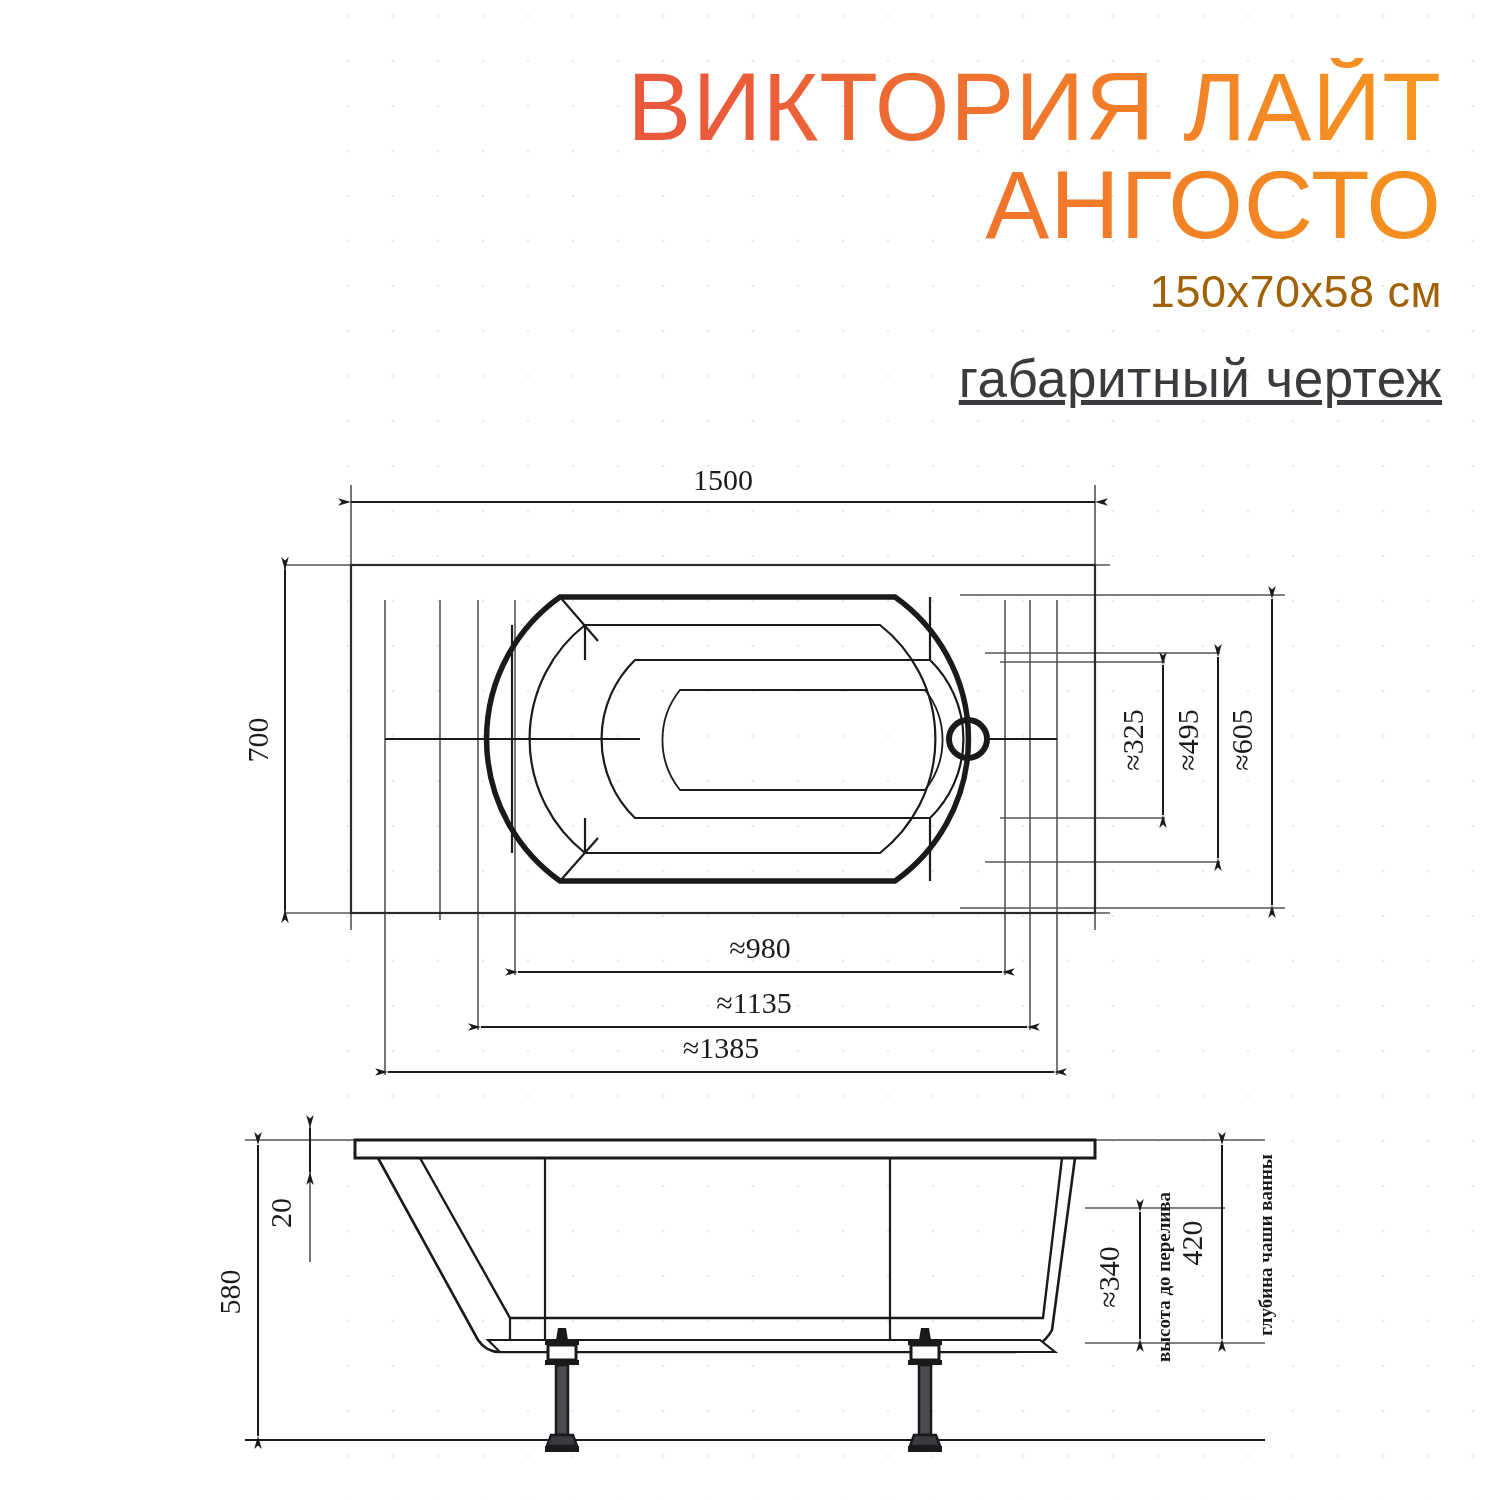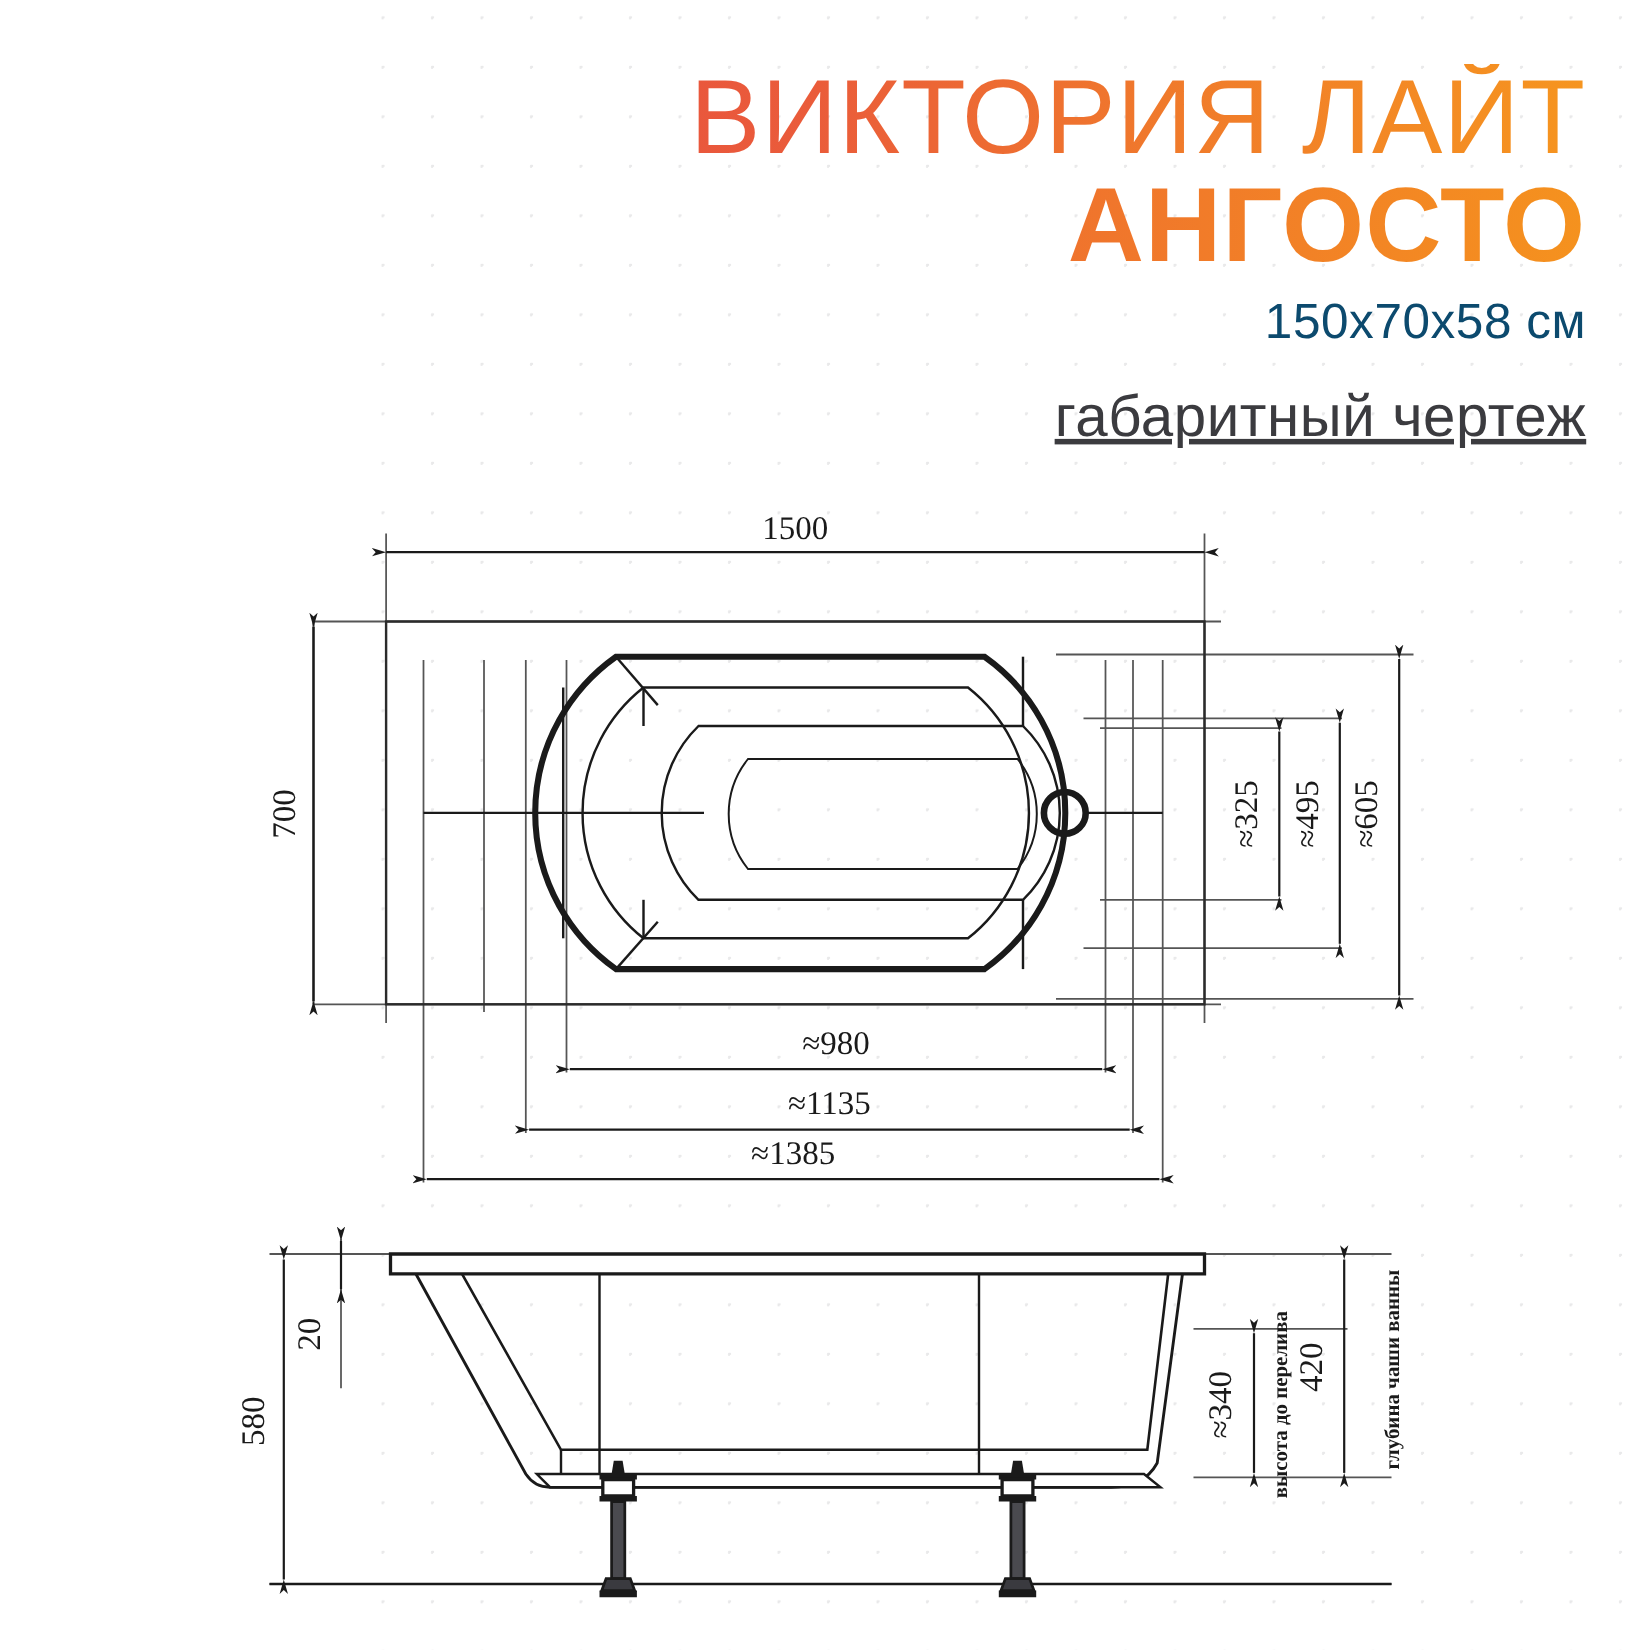--- a/index.html
+++ b/index.html
@@ -49,34 +49,34 @@
     margin-top:10px;
     white-space:nowrap;
     background:linear-gradient(90deg,#e8503f 0%,#ea5c3a 30%,#f07a2b 62%,#f6951f 100%);
     -webkit-background-clip:text;
     background-clip:text;
     color:transparent;
     -webkit-text-fill-color:transparent;
   }
   .title-sub{
     font-size:96px;
-    font-weight:700;
+    font-weight:400;
     line-height:1.02;
     letter-spacing:1px;
     white-space:nowrap;
     background:linear-gradient(90deg,#e8503f 0%,#ee6b31 40%,#f5921e 100%);
     -webkit-background-clip:text;
     background-clip:text;
     color:transparent;
     -webkit-text-fill-color:transparent;
   }
   .dims-line{
     font-size:45px;
     font-weight:400;
-    color:#0c4a6e;
+    color:#a16207;
     margin-top:12px;
     letter-spacing:0.5px;
     white-space:nowrap;
   }
   .caption-line{
     font-size:53px;
     font-weight:400;
     color:#3b3b3f;
     margin-top:30px;
     letter-spacing:0.5px;

